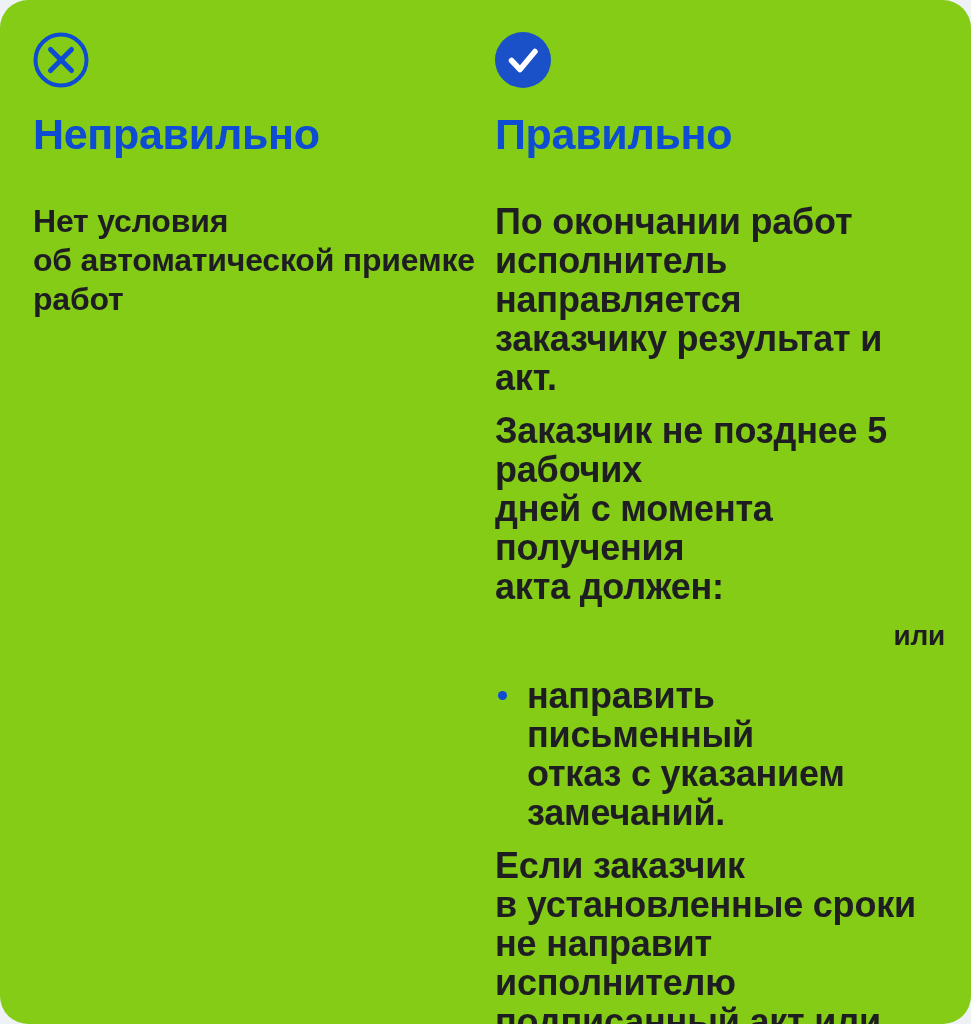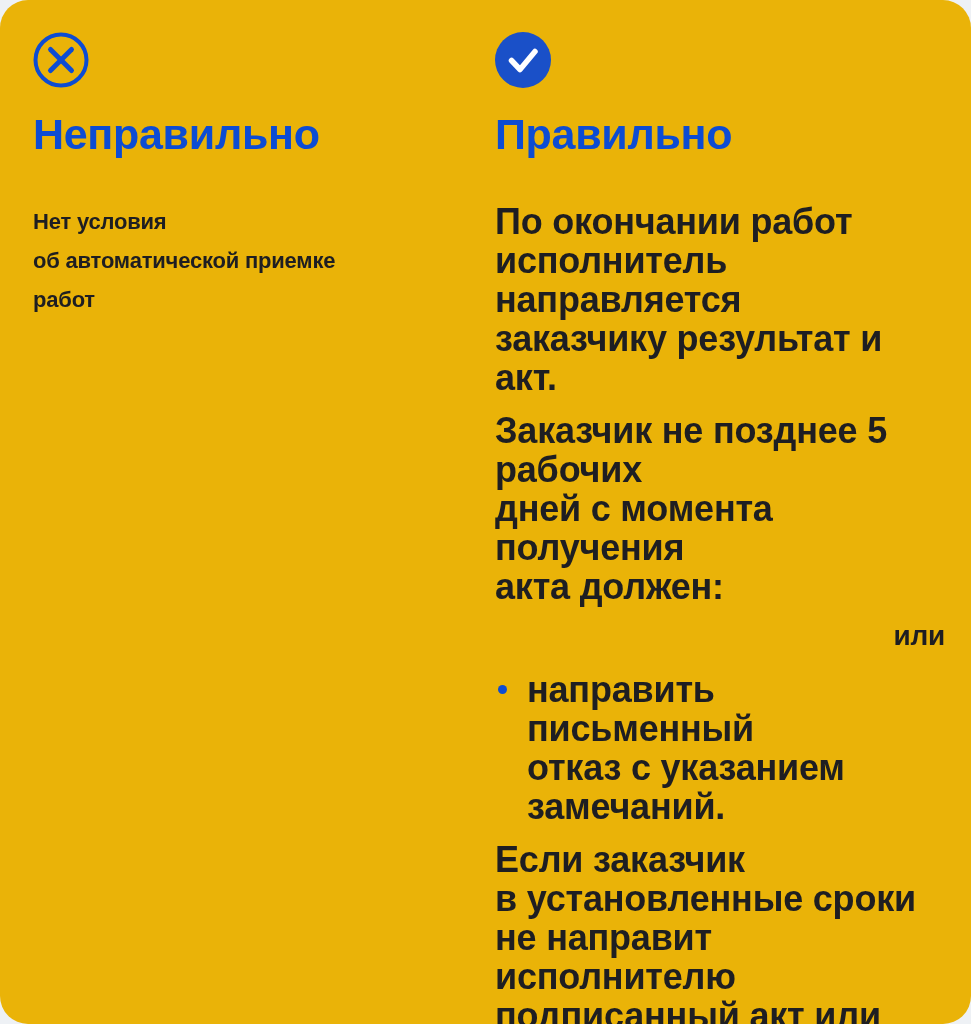--- a/index.html
+++ b/index.html
@@ -9,21 +9,21 @@
     font-family: "Liberation Sans", sans-serif;
   }
   .stage {
     width: 971px;
     height: 1024px;
     position: relative;
   }
   .card {
     position: absolute;
     inset: 0;
-    background: #eab308;
+    background: #84cc16;
     border-radius: 28px;
     box-sizing: border-box;
     padding: 32px 26px 24px 33px;
     display: grid;
     grid-template-columns: 462px 1fr;
     overflow: hidden;
   }
   .col { min-width: 0; }
   .icon-wrap {
     width: 56px;
@@ -32,21 +32,21 @@
   .col-title {
     margin: 22px 0 0 0;
     font-size: 43px;
     line-height: 48px;
     font-weight: bold;
     color: #0d4cd3;
     letter-spacing: -0.3px;
   }
   .body-text {
     margin: 44px 0 0 0;
-    font-size: 22px;
+    font-size: 32px;
     line-height: 39px;
     font-weight: bold;
     color: #1e1e22;
     letter-spacing: -0.2px;
     white-space: pre-line;
   }
   .para {
     margin: 14px 0 0 0;
     font-size: 36px;
     line-height: 39px;
@@ -54,21 +54,21 @@
     color: #1e1e22;
     letter-spacing: -0.2px;
     white-space: pre-line;
   }
   .para.first { margin-top: 44px; }
   .bullet-row {
     position: relative;
     margin: 14px 0 0 0;
     padding-left: 32px;
   }
-  .bullet-row.tight { margin-top: 15px; }
+  .bullet-row.tight { margin-top: 21px; }
   .bullet-row .para { margin: 0; }
   .bullet-dot {
     position: absolute;
     left: 3px;
     top: 15px;
     width: 9px;
     height: 9px;
     border-radius: 50%;
     background: #0d4cd3;
   }

